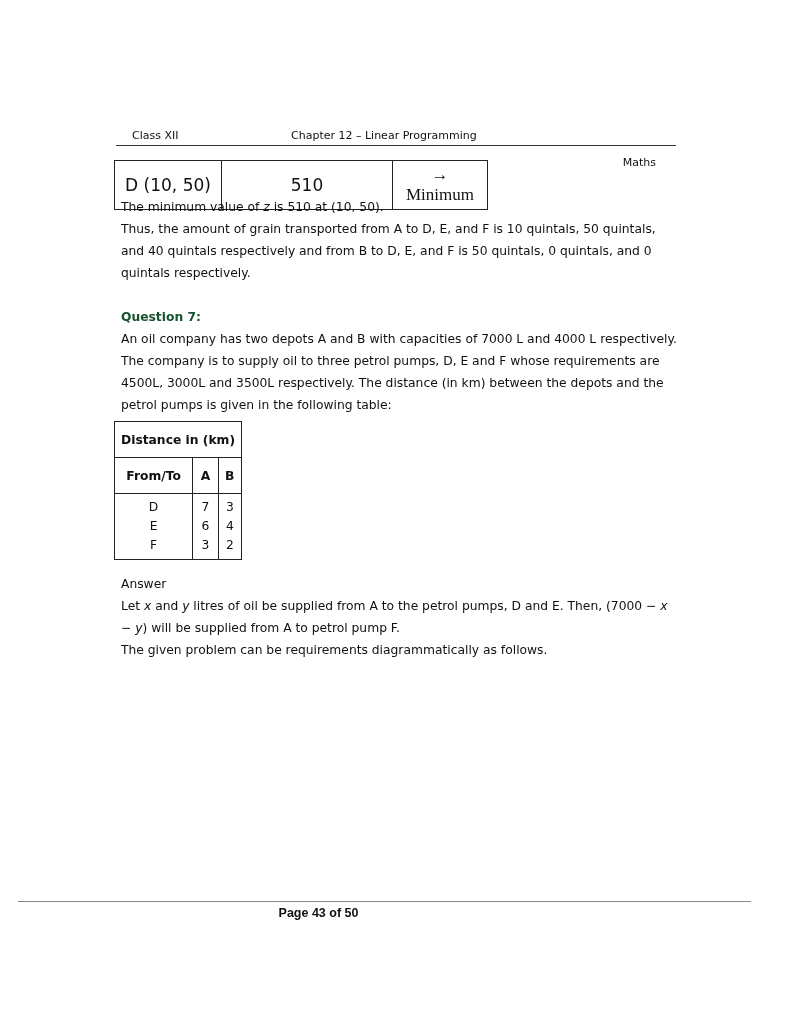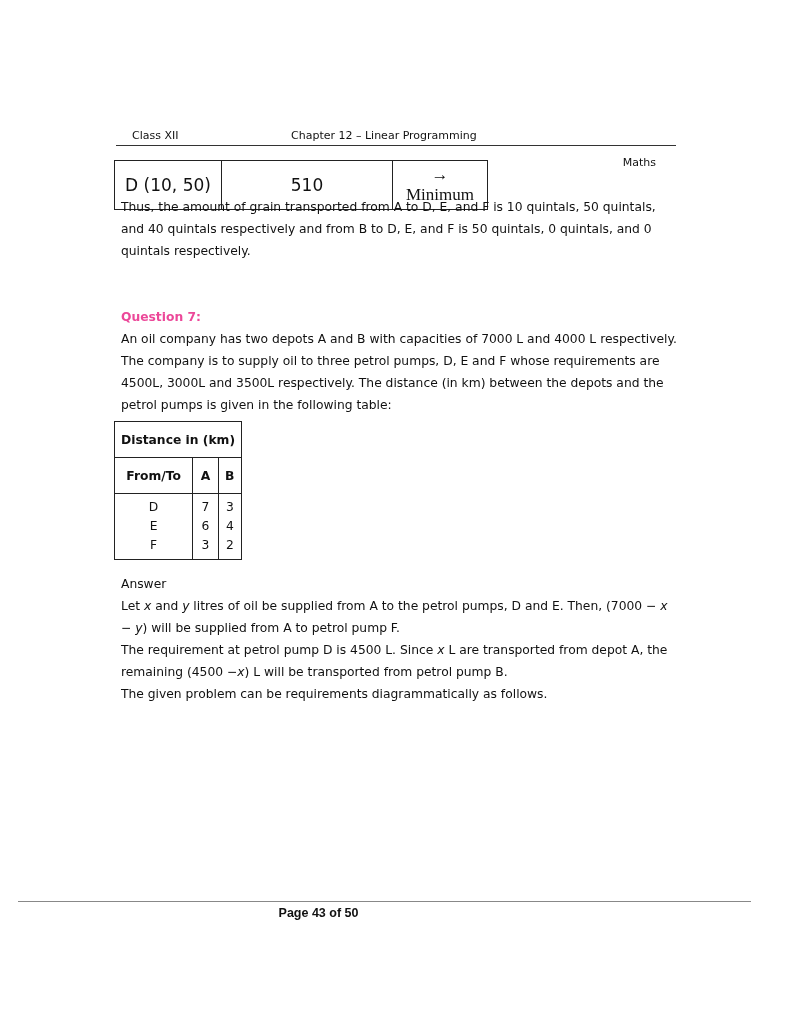--- a/index.html
+++ b/index.html
@@ -10,21 +10,21 @@
     .h-mid { left: 175px; }
     .h-right { right: 20px; margin-top: 27px; }
     table { border-collapse: collapse; }
     .t1 { position: absolute; left: 114px; top: 160px; }
     .t1 td { border: 1.5px solid #222; height: 34px; padding: 4px; text-align: center; font-size: 17px; }
     .t1 td.c1 { width: 98px; }
     .t1 td.c2 { width: 162px; }
     .t1 td.c3 { width: 86px; font-family: Liberation Serif, serif; }
     p { margin: 0; }
     .para { position: absolute; left: 121px; width: 560px; font-size: 12.3px; line-height: 22px; }
-    .q-title { color: #ec4899; font-weight: bold; }
+    .q-title { color: #14532d; font-weight: bold; }
     .t2 { position: absolute; left: 114px; top: 421px; }
     .t2 td { border: 1.5px solid #222; padding: 0; text-align: center; font-size: 12.3px; }
     .t2 .hd { font-weight: bold; height: 35px; }
     .t2 .body-cell { line-height: 19px; padding-top: 4px; padding-bottom: 4px; vertical-align: top; }
     i { font-style: italic; }
     .footer-line { position: absolute; left: 18px; top: 901px; width: 733px; border-top: 1.8px solid #888; }
     .footer { position: absolute; left: 0; width: 637px; top: 906px; text-align: center; font-size: 12.5px; font-weight: bold; font-family: "Liberation Sans", sans-serif; }
   </style>
 </head>
 <body>
@@ -39,20 +39,21 @@
   <tbody>
       <tr>
     <td class="c1">D (10, 50)</td>
     <td class="c2">510</td>
     <td class="c3">→ Minimum</td>
   </tr>
 </tbody>
   </table>
 
 <div class="para" style="top:196px;">
+  <p><span>The minimum value of </span><i>z</i><span> is 510 at (10, 50).</span></p>
   <p>Thus, the amount of grain transported from A to D, E, and F is 10 quintals, 50 quintals, and 40 quintals respectively and from B to D, E, and F is 50 quintals, 0 quintals, and 0 quintals respectively.</p>
 </div>
 
 <div class="para" style="top:306px;">
   <p class="q-title">Question 7:</p>
   <p>An oil company has two depots A and B with capacities of 7000 L and 4000 L respectively. The company is to supply oil to three petrol pumps, D, E and F whose requirements are 4500L, 3000L and 3500L respectively. The distance (in km) between the depots and the petrol pumps is given in the following table:</p>
 </div>
 
 <table class="t2">
   <tbody>
@@ -80,18 +81,17 @@
       <div>4</div>
       <div>2</div>
     </td>
   </tr>
 </tbody>
   </table>
 
 <div class="para" style="top:573px;">
   <p>Answer</p>
   <p><span>Let </span><i>x</i><span> and </span><i>y</i><span> litres of oil be supplied from A to the petrol pumps, D and E. Then, (7000 − </span><i>x</i><span> − </span><i>y</i><span>) will be supplied from A to petrol pump F.</span></p>
-  <p><span>The requirement at petrol pump D is 4500 L. Since </span><i>x</i><span> L are transported from depot A, the remaining (4500 −</span><i>x</i><span>) L will be transported from petrol pump B.</span></p>
   <p>The given problem can be requirements diagrammatically as follows.</p>
 </div>
 
 <div class="footer-line"></div>
 <div class="footer">Page 43 of 50</div>
 
 </body></html>

